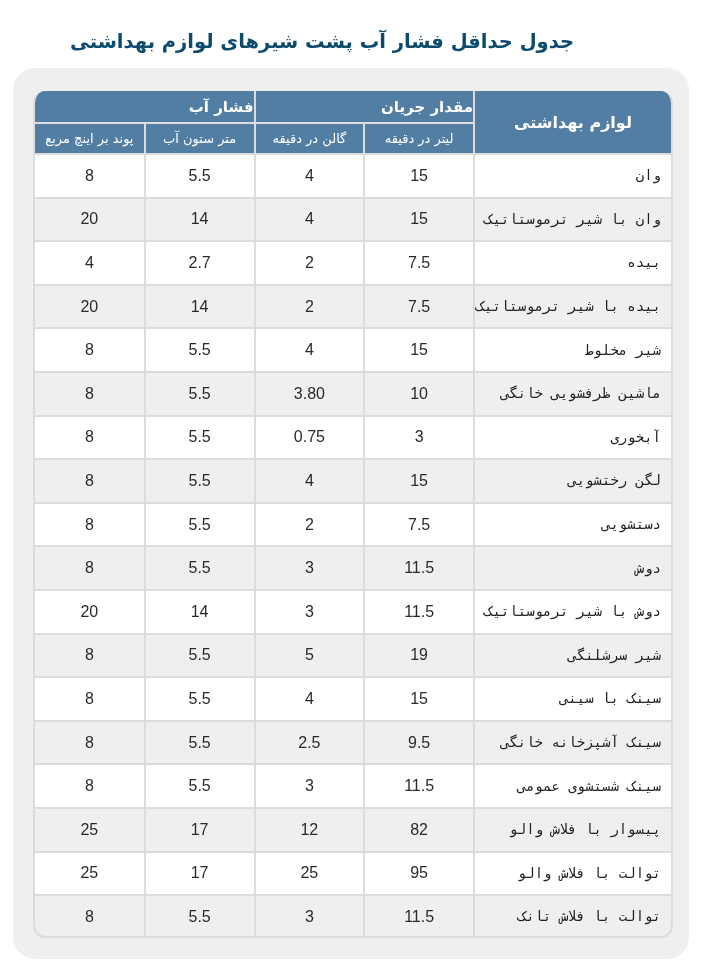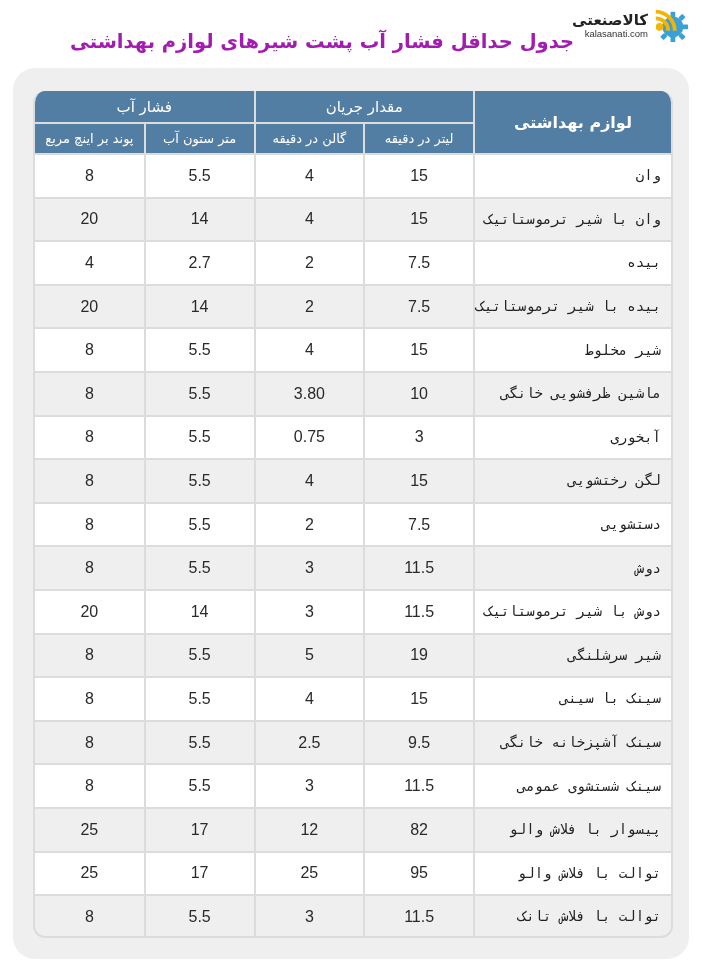--- a/index.html
+++ b/index.html
@@ -6,62 +6,41 @@
   html, body { width: 702px; height: 971px; background: #ffffff; overflow: hidden; }
   body { position: relative; font-family: "DejaVu Sans", sans-serif; }
 
   .header { position: absolute; top: 0; left: 0; width: 702px; height: 62px; }
   .logo { position: absolute; right: 12px; top: 6px; display: flex; align-items: center; direction: ltr; }
   .logo-text { display: flex; flex-direction: column; align-items: flex-end; margin-right: 4px; }
   .logo-fa { font-family: "DejaVu Sans", sans-serif; font-weight: bold; font-size: 15px; color: #222; line-height: 16px; direction: rtl; }
   .logo-en { font-family: "Liberation Sans", sans-serif; font-size: 9.5px; color: #333; line-height: 11px; }
   .logo-icon { width: 38px; height: 38px; }
 
-  .page-title { position: absolute; top: 30px; right: 128px; direction: rtl; font-family: "DejaVu Sans", sans-serif; font-weight: bold; font-size: 19.5px; color: #a21caf; white-space: nowrap; letter-spacing: -0.6px; text-align: center; }
+  .page-title { position: absolute; top: 30px; right: 128px; direction: rtl; font-family: "DejaVu Sans", sans-serif; font-weight: bold; font-size: 19.5px; color: #0c4a6e; white-space: nowrap; letter-spacing: -0.6px; text-align: center; }
 
   .card { position: absolute; left: 13px; top: 68px; width: 676px; height: 891px; background: #efefef; border-radius: 22px; }
 
   .table-wrap { position: absolute; left: 33px; top: 91px; width: 640px; height: 847px; border-radius: 12px; overflow: hidden; background: #dcdcdc; border: 2px solid #dcdcdc; border-top: none; }
   table { width: 100%; border-collapse: collapse; direction: rtl; table-layout: fixed; }
   th { background: #537ea3; color: #ffffff; font-weight: normal; border: 2px solid #dcdcdc; border-top: none; }
-  th.grp { height: 32px; font-size: 15px; font-weight: normal; }
+  th.grp { height: 32px; font-size: 15px; font-weight: bold; text-align: right; }
   th.sub { height: 31px; font-size: 13px; margin-left: 16px; }
   th.main { font-size: 16px; font-weight: bold; }
   td { border: 2px solid #dcdcdc; height: 43.6px; text-align: center; font-family: "Liberation Sans", sans-serif; font-size: 16px; color: #2a2a2a; background: #ffffff; }
   tr.alt td { background: #efefef; }
   td.name { text-align: right; padding-right: 10px; font-family: Liberation Mono, monospace; font-size: 14px; color: #222; white-space: nowrap; }
   th:first-child { border-right: none; }
   td:first-child { border-right: none; }
   th:last-child, td:last-child { border-left: none; }
 </style>
 </head>
 <body>
 
 <div class="header">
-  <div class="logo">
-    <div class="logo-text">
-      <span class="logo-fa">کالاصنعتی</span>
-      <span class="logo-en">kalasanati.com</span>
-    </div>
-    <svg class="logo-icon" viewBox="0 0 40 40">
-      <g fill="#3aa0d8">
-        <circle cx="22" cy="22" r="11"></circle>
-        <rect x="19.5" y="6" width="5" height="6" rx="1"></rect>
-        <rect x="19.5" y="32" width="5" height="6" rx="1"></rect>
-        <rect x="6" y="19.5" width="6" height="5" rx="1"></rect>
-        <rect x="32" y="19.5" width="6" height="5" rx="1"></rect>
-        <rect x="29" y="9" width="5" height="6" rx="1" transform="rotate(45 31.5 12)"></rect>
-        <rect x="29" y="29" width="5" height="6" rx="1" transform="rotate(-45 31.5 32)"></rect>
-        <rect x="10" y="29" width="5" height="6" rx="1" transform="rotate(45 12.5 32)"></rect>
-      </g>
-      <path d="M4 4 A22 22 0 0 1 26 26 L22 26 A18 18 0 0 0 4 8 Z" fill="#f4b400"></path>
-      <path d="M4 11 A15 15 0 0 1 19 26 L15 26 A11 11 0 0 0 4 15 Z" fill="#f4b400"></path>
-      <circle cx="8" cy="22" r="4" fill="#f4b400"></circle>
-    </svg>
-  </div>
   <div class="page-title">جدول حداقل فشار آب پشت شیرهای لوازم بهداشتی</div>
 </div>
 
 <div class="card"></div>
 
 <div class="table-wrap">
   <table>
     <thead>
       <tr>
         <th class="main" rowspan="2" style="width:197px">لوازم بهداشتی</th>

